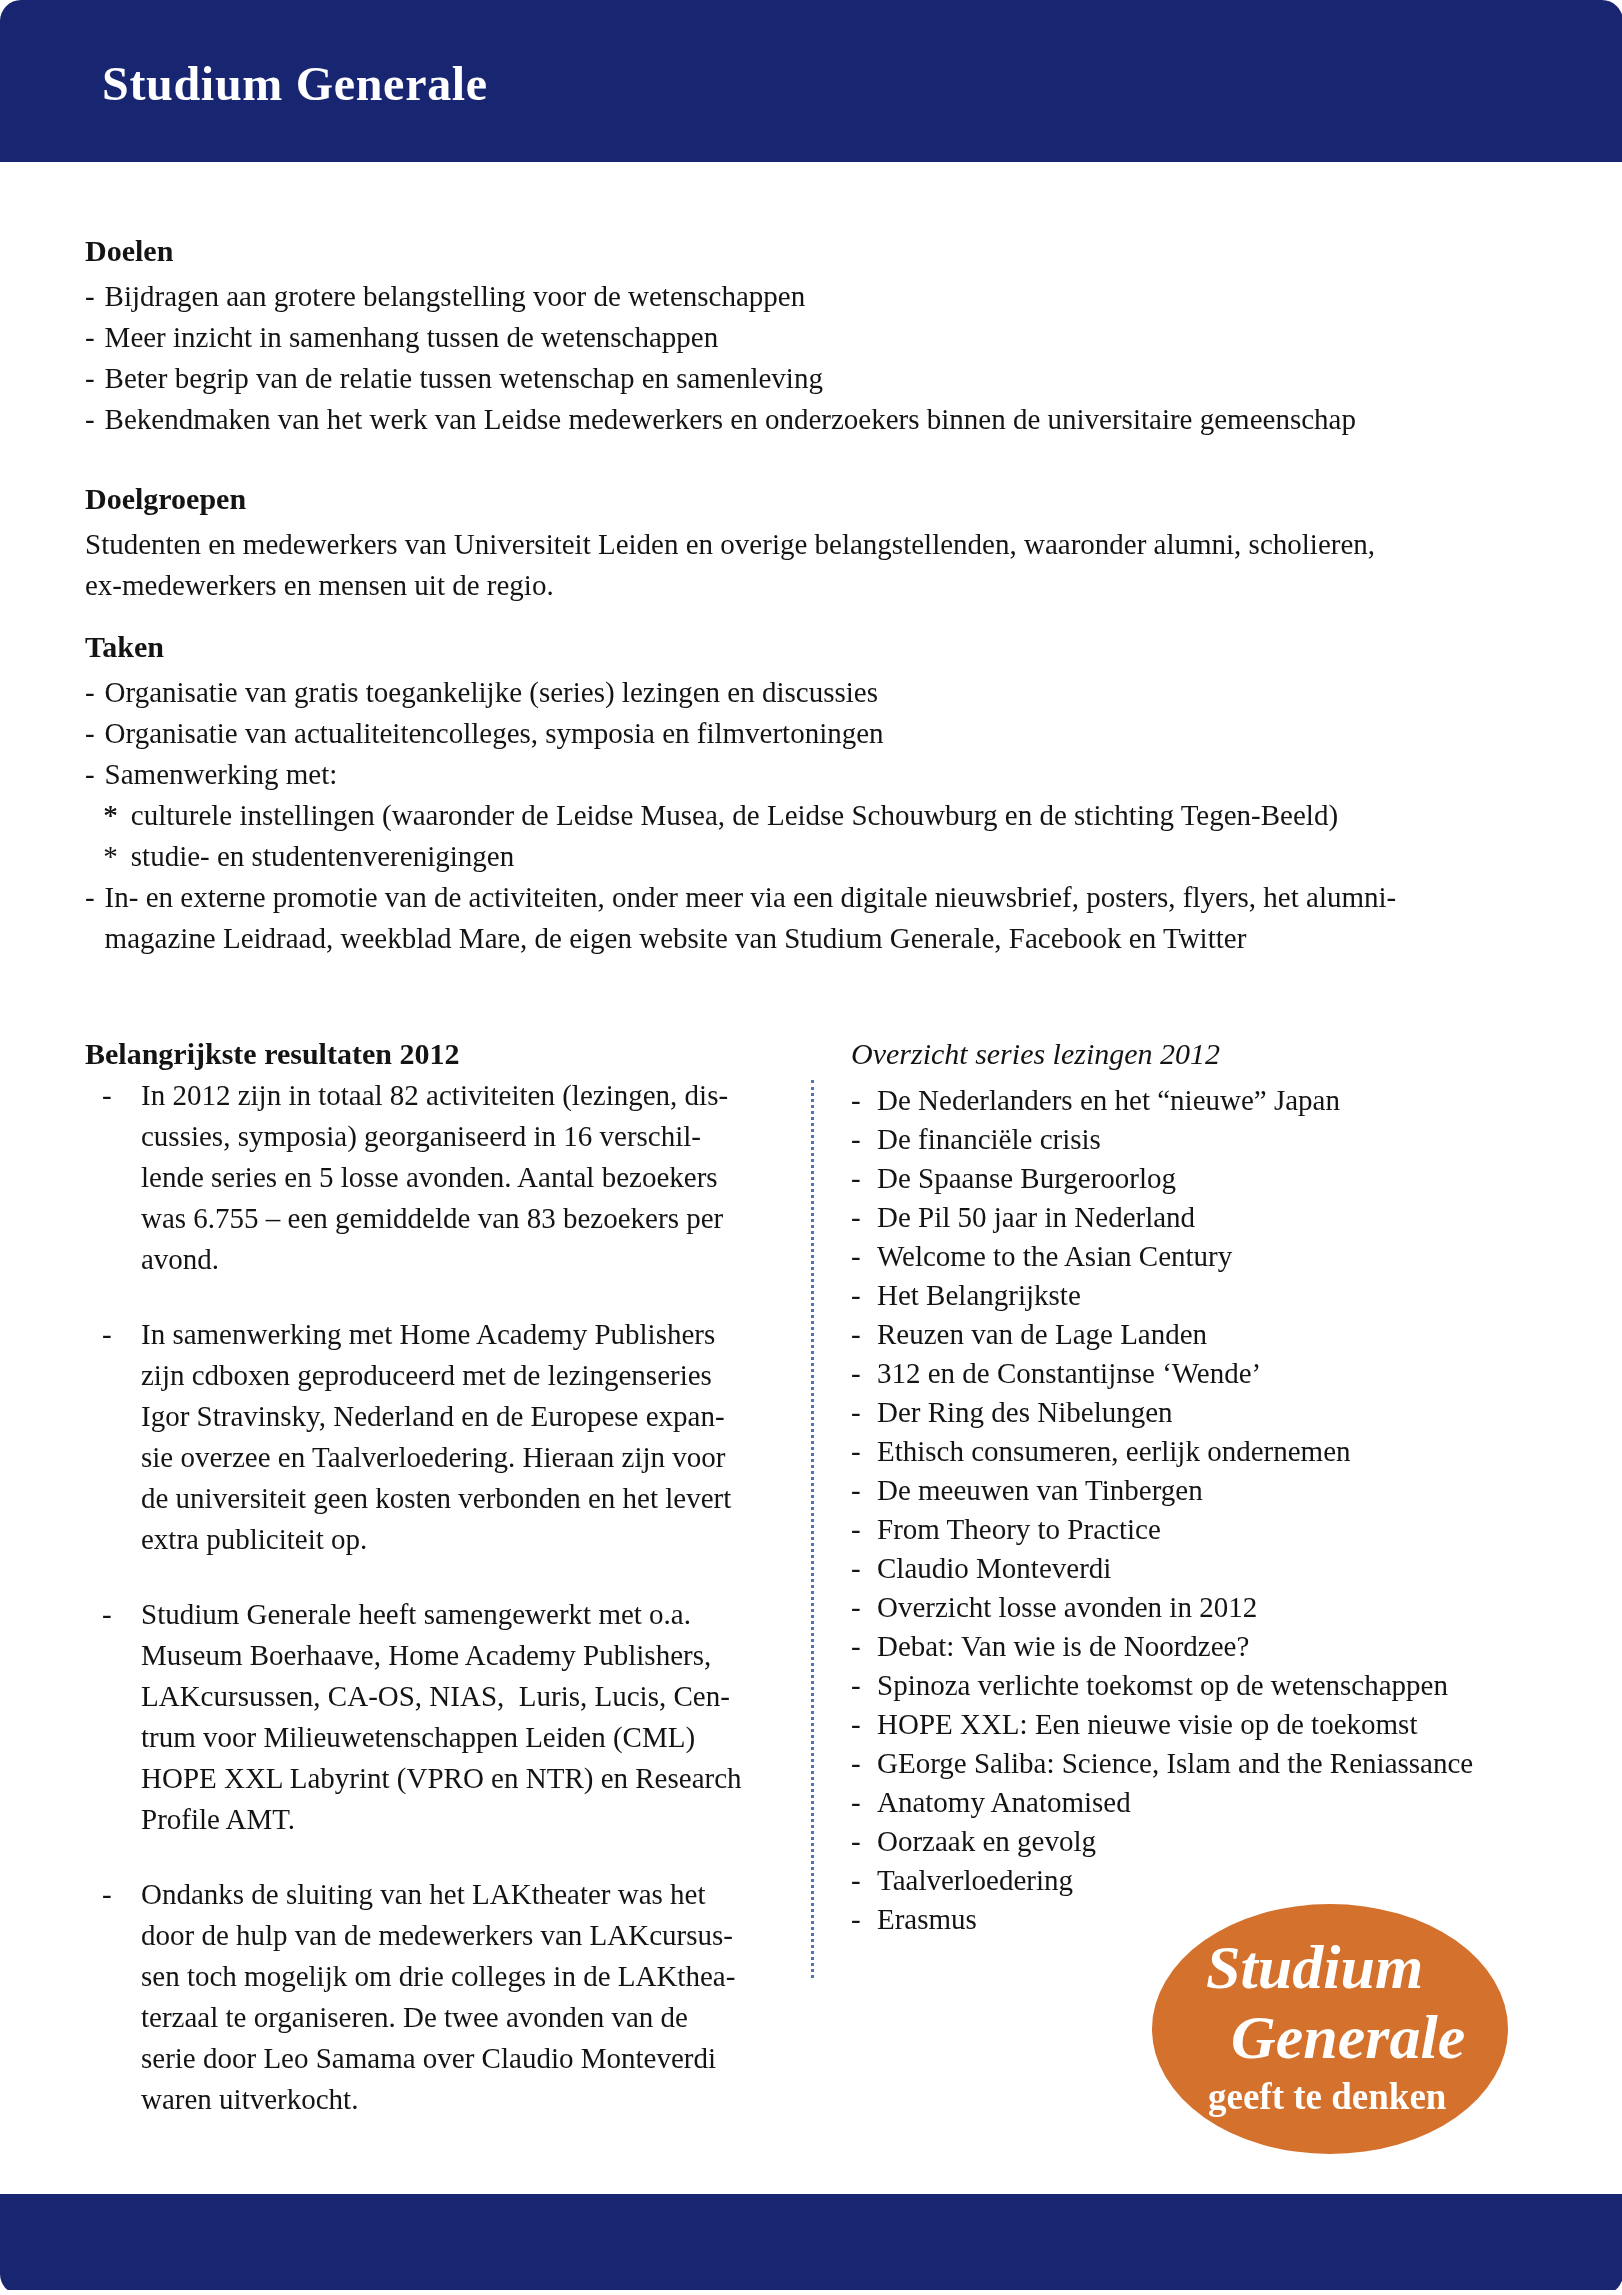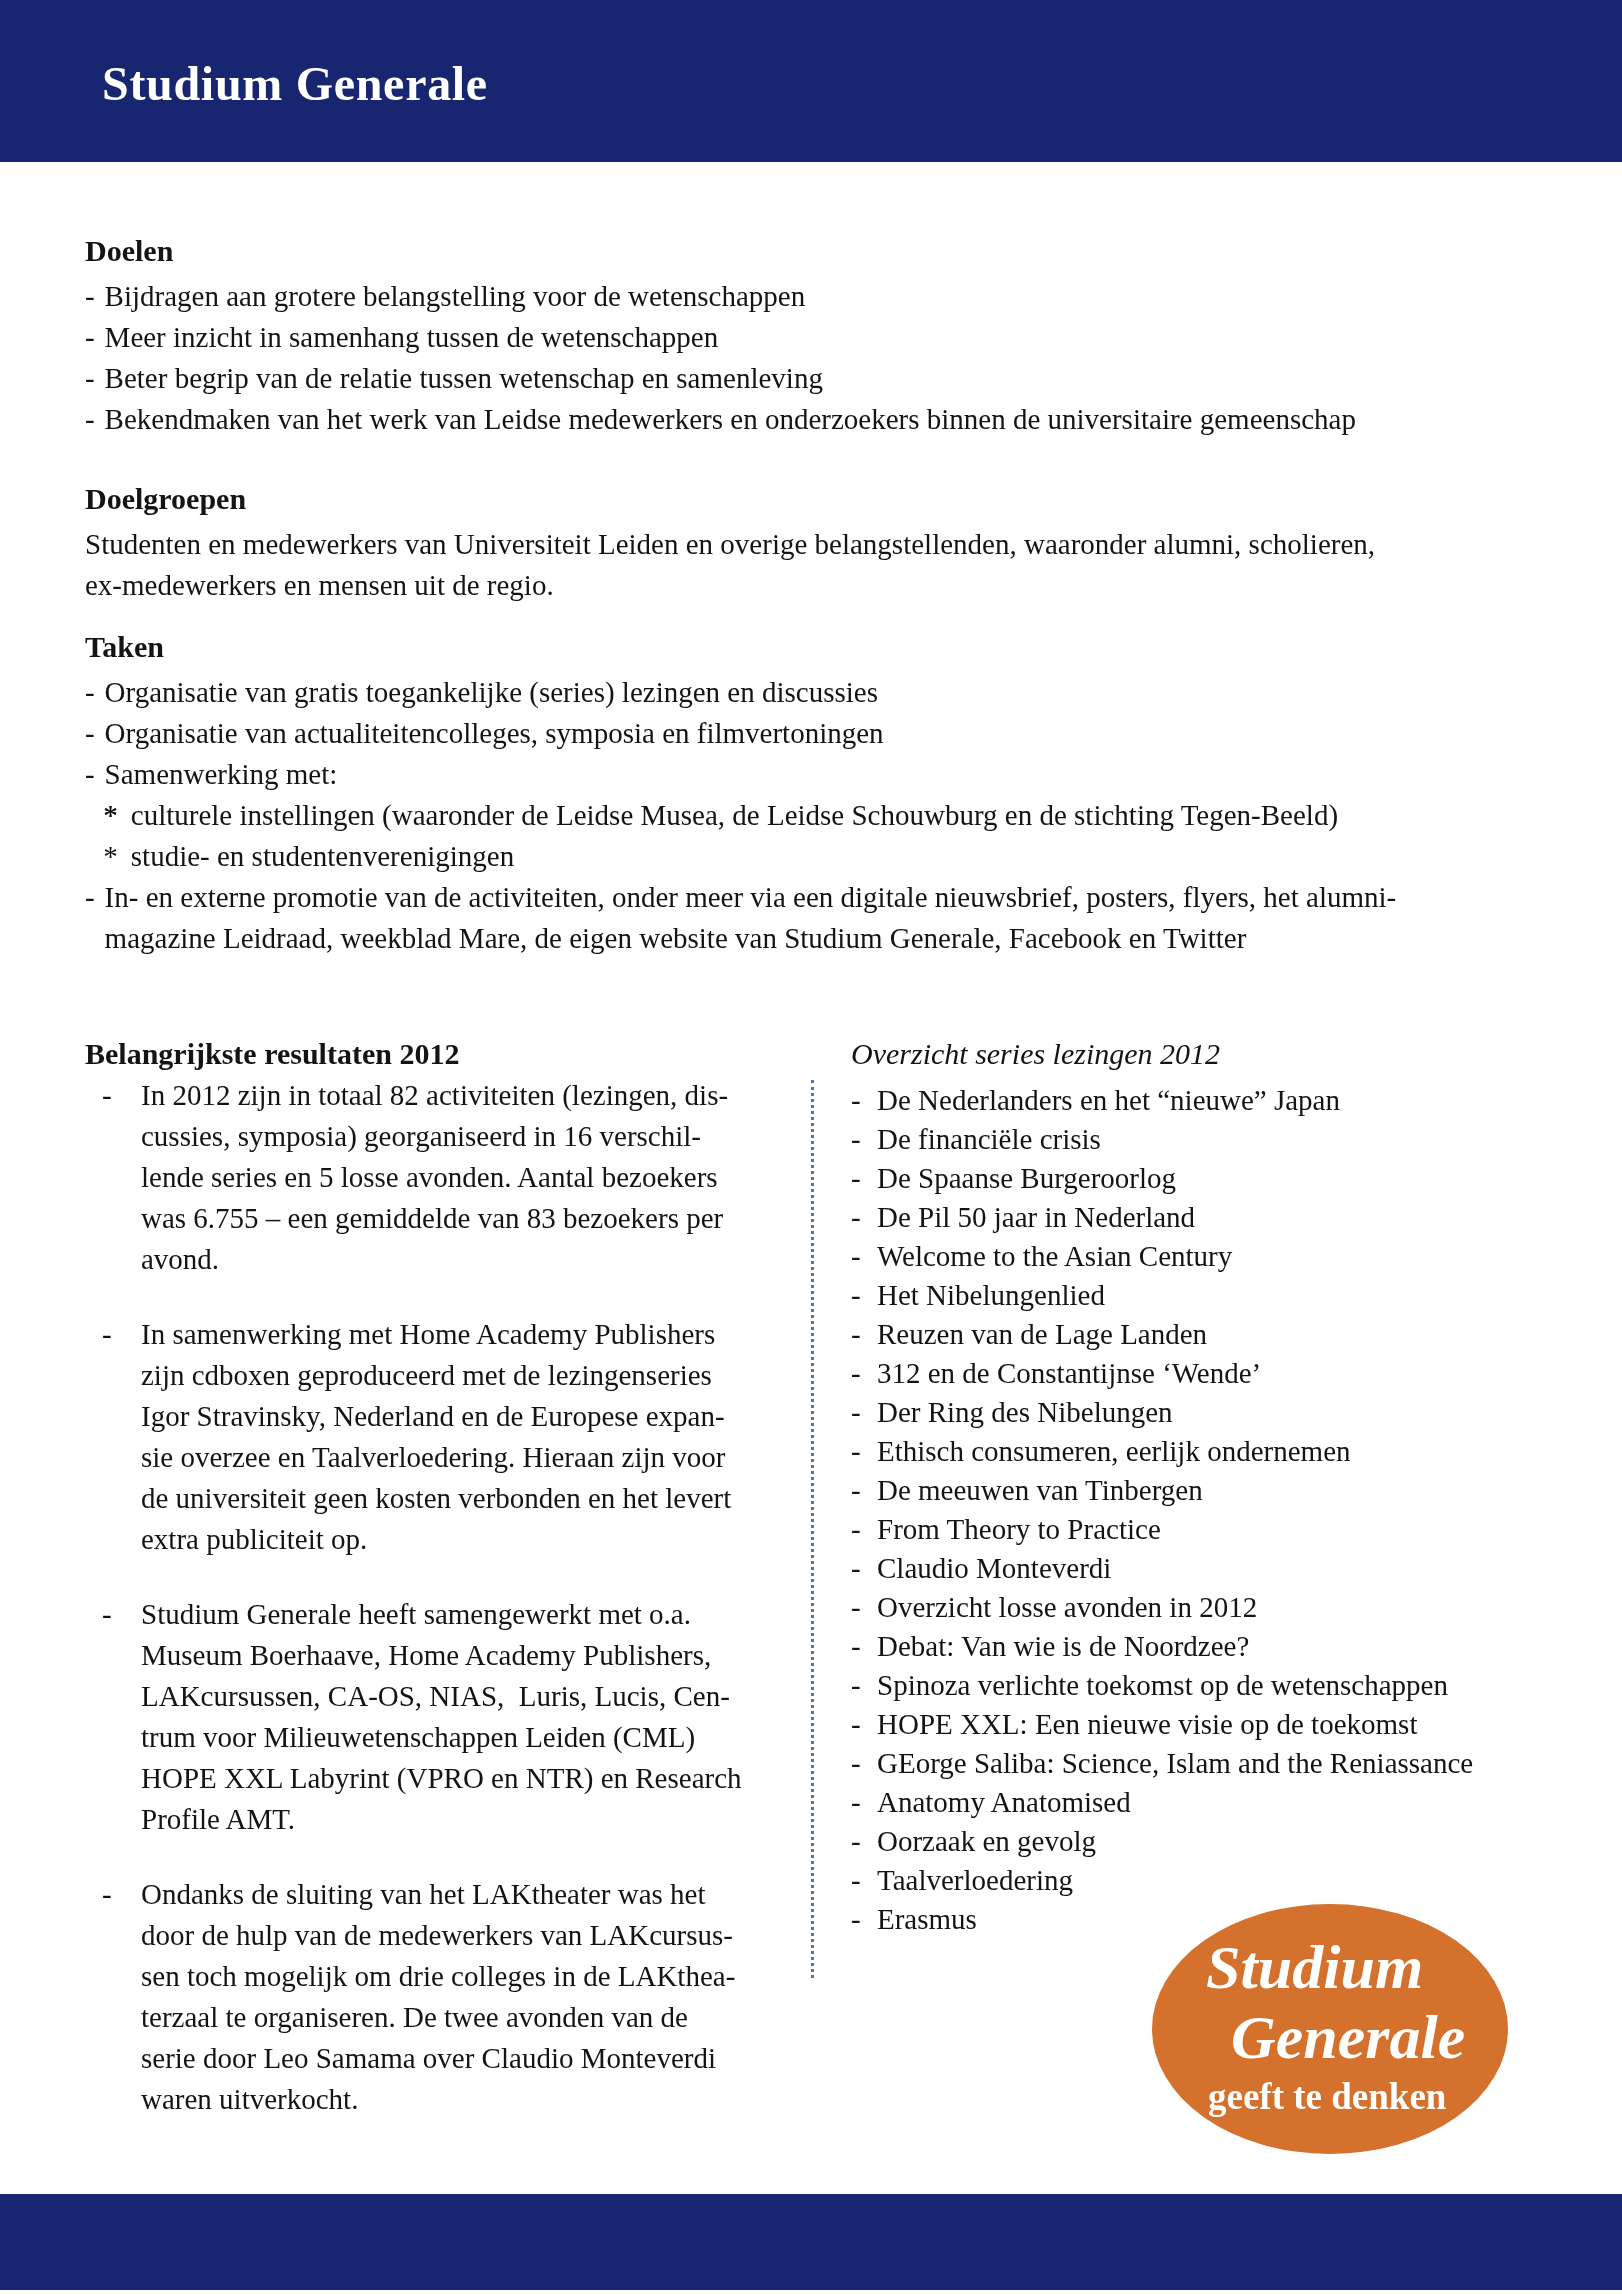--- a/index.html
+++ b/index.html
@@ -5,21 +5,21 @@
   :root {
     --navy: #182570;
     --orange: #D4712D;
     --divider: #4F74B8;
     --ink: #141414;
   }
   html, body { margin: 0; padding: 0; background: #fff; }
   .page {
     position: relative; width: 1623px; height: 2295px;
     background: #fff; overflow: hidden;
-    font-family: "Liberation Serif", serif; color: var(--ink);
+    font-family: "Liberation Serif", serif; color: var(--ink); border-radius: 21px;
   }
   .topbar { position: absolute; left: 0; top: 0; width: 1623px; height: 162px; background: var(--navy); }
   .topbar h1 {
     position: absolute; left: 102px; top: 56px; margin: 0;
     color: #ffffff; font-size: 48px; font-weight: bold; letter-spacing: 0.7px; white-space: pre;
   }
   .sec { position: absolute; left: 85px; right: 59px; }
   #sec-doelen { top: 230px; }
   #sec-doelgroepen { top: 458px; margin-top: 20px; }
   #sec-taken { top: 626px; }
@@ -123,21 +123,21 @@
   <div class="divider"></div>
 
   <div class="col-right">
     <h2 class="italic">Overzicht series lezingen 2012</h2>
     <div id="series-list">
         <div class="item"><span class="marker">-</span><span class="txt">De Nederlanders en het “nieuwe” Japan</span></div>
         <div class="item"><span class="marker">-</span><span class="txt">De financiële crisis</span></div>
         <div class="item"><span class="marker">-</span><span class="txt">De Spaanse Burgeroorlog</span></div>
         <div class="item"><span class="marker">-</span><span class="txt">De Pil 50 jaar in Nederland</span></div>
         <div class="item"><span class="marker">-</span><span class="txt">Welcome to the Asian Century</span></div>
-        <div class="item"><span class="marker">-</span><span class="txt">Het Nibelungenlied</span></div>
+        <div class="item"><span class="marker">-</span><span class="txt">Het Belangrijkste</span></div>
         <div class="item"><span class="marker">-</span><span class="txt">Reuzen van de Lage Landen</span></div>
         <div class="item"><span class="marker">-</span><span class="txt">312 en de Constantijnse ‘Wende’</span></div>
         <div class="item"><span class="marker">-</span><span class="txt">Der Ring des Nibelungen</span></div>
         <div class="item"><span class="marker">-</span><span class="txt">Ethisch consumeren, eerlijk ondernemen</span></div>
         <div class="item"><span class="marker">-</span><span class="txt">De meeuwen van Tinbergen</span></div>
         <div class="item"><span class="marker">-</span><span class="txt">From Theory to Practice</span></div>
         <div class="item"><span class="marker">-</span><span class="txt">Claudio Monteverdi</span></div>
         <div class="item"><span class="marker">-</span><span class="txt">Overzicht losse avonden in 2012</span></div>
         <div class="item"><span class="marker">-</span><span class="txt">Debat: Van wie is de Noordzee?</span></div>
         <div class="item"><span class="marker">-</span><span class="txt">Spinoza verlichte toekomst op de wetenschappen</span></div>

